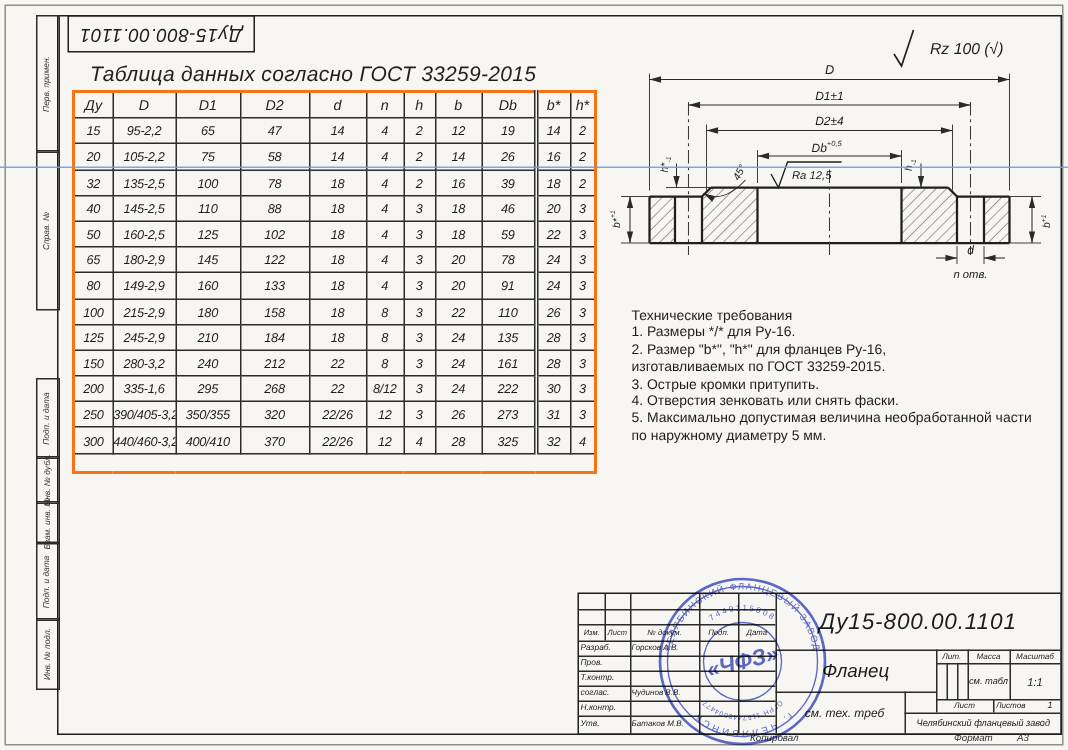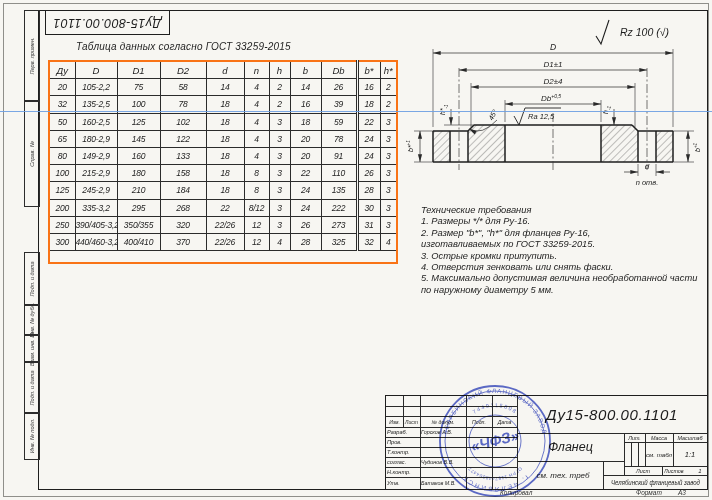--- a/index.html
+++ b/index.html
@@ -7,29 +7,29 @@
   #sheet{position:absolute;left:0;top:0;width:712px;height:500px;background:#f7f6f2;overflow:hidden;color:#222;}
   .edge{position:absolute;inset:3px;border:1px solid #8f8f8a;}
   .frame{position:absolute;left:38px;top:10px;width:668px;height:478px;border:1.6px solid #1e1e1e;}
   
   .mcell{position:absolute;left:24px;width:14px;border:1px solid #2c2c2c;display:flex;align-items:center;justify-content:center;background:transparent;}
   .mcell span{transform:rotate(-90deg);white-space:nowrap;font-size:5.6px;font-style:italic;color:#333;}
   
   .flipbox{position:absolute;left:45px;top:10px;width:123px;height:23px;border:1.3px solid #1e1e1e;display:flex;align-items:center;justify-content:center;}
   .flipbox span{transform:rotate(180deg);font-size:12.5px;font-style:italic;letter-spacing:.4px;color:#1c1c1c;}
   
-  .tcaption{position:absolute;left:76px;top:41px;font-size:10px;font-style:italic;color:#1f1f1f;letter-spacing:.2px;}
+  .tcaption{position:absolute;left:60px;top:41px;font-size:14px;font-style:italic;color:#1f1f1f;letter-spacing:.2px;}
   table.data{position:absolute;left:48px;top:60px;width:348px;border-collapse:collapse;table-layout:fixed;border:2px solid #f97316;background:transparent;}
   table.data th,table.data td{border:1px solid #2b2b2b;text-align:center;padding:0;height:16.2px;font-style:italic;color:#1d1d1d;overflow:hidden;white-space:nowrap;}
   table.data th{font-size:9.5px;font-weight:normal;}
   table.data td{font-size:8.5px;letter-spacing:-.2px;}
   table.data th:nth-child(10),table.data td:nth-child(10){border-left:3px double #2b2b2b;}
   table.data tr.fill td{height:11px;border-left:1px solid #2b2b2b;}
   
-  .tech{position:absolute;left:421px;top:205px;width:292px;font-size:9.3px;font-style:italic;line-height:11.4px;color:#1d1d1d;}
+  .tech{position:absolute;left:421px;top:205px;width:292px;font-size:9.3px;line-height:11.4px;color:#1d1d1d;}
   
   .tb{position:absolute;left:385px;top:395px;width:321px;height:93px;border:1.6px solid #1e1e1e;}
   .tb .vl,.tb .hl{position:absolute;background:#2a2a2a;}
   .tb .vl{width:1px;}
   .tb .hl{height:1px;}
   .tb .txt{position:absolute;display:flex;align-items:center;justify-content:center;font-style:italic;color:#1c1c1c;overflow:hidden;white-space:nowrap;}
   .foot{position:absolute;top:489px;font-size:6.5px;font-style:italic;color:#333;}
   
   .scanline{position:absolute;left:0;top:111px;width:712px;height:1.3px;background:#6b9fe2;opacity:.9;z-index:40;}
   svg text{font-family:"Liberation Sans",sans-serif;}
@@ -93,20 +93,33 @@
           <th>n</th>
           <th>h</th>
           <th>b</th>
           <th>Db</th>
           <th>b*</th>
           <th>h*</th>
         </tr>
     </thead>
     <tbody>
         <tr>
+          <td>15</td>
+          <td>95-2,2</td>
+          <td>65</td>
+          <td>47</td>
+          <td>14</td>
+          <td>4</td>
+          <td>2</td>
+          <td>12</td>
+          <td>19</td>
+          <td>14</td>
+          <td>2</td>
+        </tr>
+        <tr>
           <td>20</td>
           <td>105-2,2</td>
           <td>75</td>
           <td>58</td>
           <td>14</td>
           <td>4</td>
           <td>2</td>
           <td>14</td>
           <td>26</td>
           <td>16</td>
@@ -119,20 +132,33 @@
           <td>78</td>
           <td>18</td>
           <td>4</td>
           <td>2</td>
           <td>16</td>
           <td>39</td>
           <td>18</td>
           <td>2</td>
         </tr>
         <tr>
+          <td>40</td>
+          <td>145-2,5</td>
+          <td>110</td>
+          <td>88</td>
+          <td>18</td>
+          <td>4</td>
+          <td>3</td>
+          <td>18</td>
+          <td>46</td>
+          <td>20</td>
+          <td>3</td>
+        </tr>
+        <tr>
           <td>50</td>
           <td>160-2,5</td>
           <td>125</td>
           <td>102</td>
           <td>18</td>
           <td>4</td>
           <td>3</td>
           <td>18</td>
           <td>59</td>
           <td>22</td>
@@ -184,22 +210,35 @@
           <td>184</td>
           <td>18</td>
           <td>8</td>
           <td>3</td>
           <td>24</td>
           <td>135</td>
           <td>28</td>
           <td>3</td>
         </tr>
         <tr>
+          <td>150</td>
+          <td>280-3,2</td>
+          <td>240</td>
+          <td>212</td>
+          <td>22</td>
+          <td>8</td>
+          <td>3</td>
+          <td>24</td>
+          <td>161</td>
+          <td>28</td>
+          <td>3</td>
+        </tr>
+        <tr>
           <td>200</td>
-          <td>335-3,2</td>
+          <td>335-1,6</td>
           <td>295</td>
           <td>268</td>
           <td>22</td>
           <td>8/12</td>
           <td>3</td>
           <td>24</td>
           <td>222</td>
           <td>30</td>
           <td>3</td>
         </tr>

